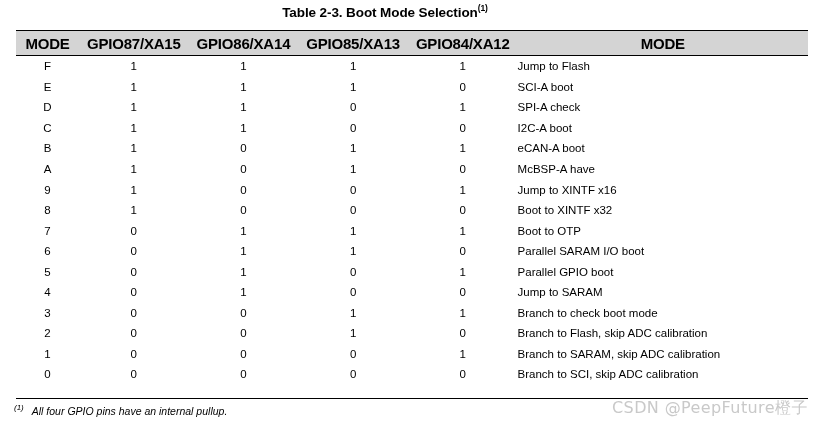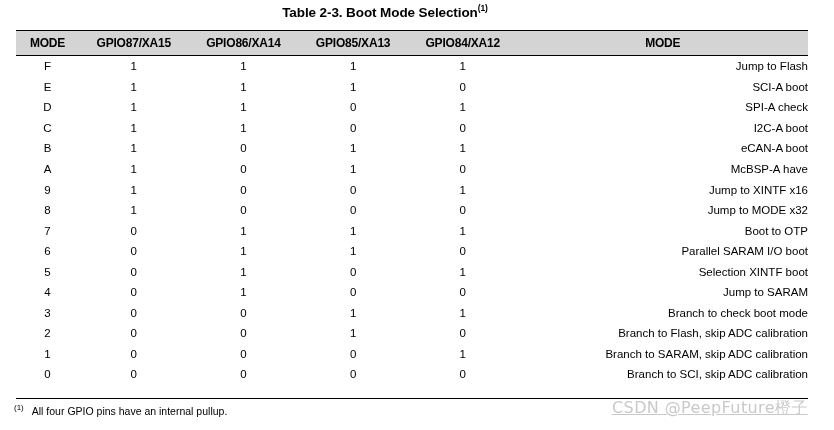--- a/index.html
+++ b/index.html
@@ -46,21 +46,21 @@
     width: 792px;
     border-collapse: collapse;
     table-layout: fixed;
     font-size: 11.5px;
   }
   table.boot-table thead th {
     background: #d4d4d4;
     border-top: 1.6px solid #000000;
     border-bottom: 1.6px solid #000000;
     font-weight: bold;
-    font-size: 12px;
+    font-size: 15px;
     height: 24px;
     padding: 0;
     letter-spacing: -0.2px;
     white-space: nowrap;
   }
   table.boot-table tbody tr:last-child td {
     padding-bottom: 2px;
   }
   table.boot-table tbody td {
     height: 20.55px;
@@ -70,59 +70,59 @@
     white-space: nowrap;
   }
   
   col.c-mode      { width: 62px;  }
   col.c-bit       { width: 108px; }
   col.c-desc      { width: 286px; }
 
   th.h-mode, td.v-mode { text-align: center; }
   th.h-bit,  td.v-bit  { text-align: center; }
   th.h-desc            { text-align: center; }
-  td.v-desc            { text-align: right; padding-left: 11px; }
+  td.v-desc            { text-align: left; padding-left: 11px; }
 
   
   .table-bottom-rule {
     position: absolute;
     left: 16px;
     top: 398px;
     width: 792px;
     height: 0;
     border-top: 1.3px solid #000000;
   }
 
   
   .footnote {
     position: absolute;
     left: 14px;
     top: 403px;
     width: 700px;
     font-size: 10.5px;
     white-space: nowrap;
+    font-style: italic;
   }
   .footnote .fn-marker {
     font-size: 8px;
     vertical-align: super;
     margin-right: 8px;
   }
 
   
   .watermark {
     position: absolute;
     left: 612px;
     top: 398px;
     font-size: 16px;
     color: #c9c9c9;
     letter-spacing: 0.4px;
     white-space: nowrap;
     pointer-events: none;
     font-family: "DejaVu Sans", sans-serif;
-    text-decoration: underline;
   }
 </style>
 </head>
 <body>
 
 <div class="table-title">
   <span>Table 2-3. Boot Mode Selection</span><span class="sup">(1)</span>
 </div>
 
 <div class="table-wrap">
@@ -201,21 +201,21 @@
           <td class="v-bit">0</td>
           <td class="v-bit">1</td>
           <td class="v-desc">Jump to XINTF x16</td>
         </tr>
         <tr>
           <td class="v-mode">8</td>
           <td class="v-bit">1</td>
           <td class="v-bit">0</td>
           <td class="v-bit">0</td>
           <td class="v-bit">0</td>
-          <td class="v-desc">Jump to MODE x32</td>
+          <td class="v-desc">Boot to XINTF x32</td>
         </tr>
         <tr>
           <td class="v-mode">7</td>
           <td class="v-bit">0</td>
           <td class="v-bit">1</td>
           <td class="v-bit">1</td>
           <td class="v-bit">1</td>
           <td class="v-desc">Boot to OTP</td>
         </tr>
         <tr>
@@ -225,21 +225,21 @@
           <td class="v-bit">1</td>
           <td class="v-bit">0</td>
           <td class="v-desc">Parallel SARAM I/O boot</td>
         </tr>
         <tr>
           <td class="v-mode">5</td>
           <td class="v-bit">0</td>
           <td class="v-bit">1</td>
           <td class="v-bit">0</td>
           <td class="v-bit">1</td>
-          <td class="v-desc">Selection XINTF boot</td>
+          <td class="v-desc">Parallel GPIO boot</td>
         </tr>
         <tr>
           <td class="v-mode">4</td>
           <td class="v-bit">0</td>
           <td class="v-bit">1</td>
           <td class="v-bit">0</td>
           <td class="v-bit">0</td>
           <td class="v-desc">Jump to SARAM</td>
         </tr>
         <tr>

